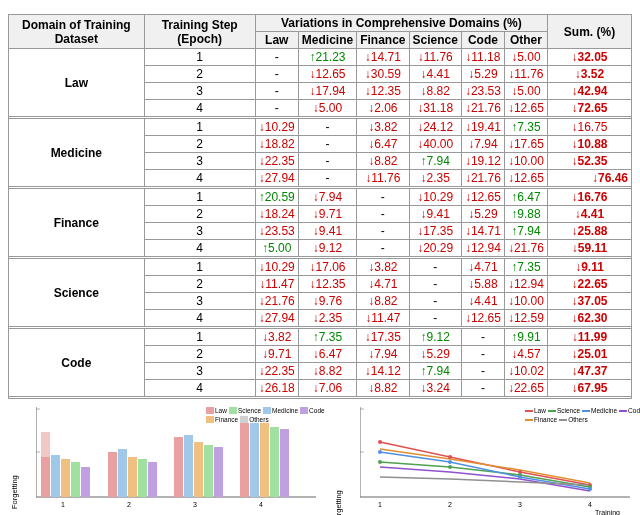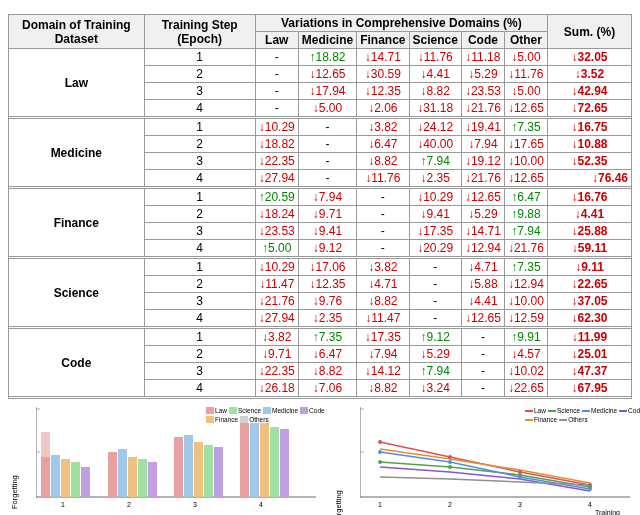--- a/index.html
+++ b/index.html
@@ -75,21 +75,21 @@
       <th>Science</th>
       <th>Code</th>
       <th>Other</th>
     </tr>
   </thead>
   <tbody id="table-body">
   <tr>
         <td rowspan="4" class="domain-cell">Law</td>
         <td>1</td>
         <td>-</td>
-        <td style="color: rgb(0, 136, 0);">↑18.82</td>
+        <td style="color: rgb(0, 136, 0);">↑21.23</td>
         <td style="color: rgb(204, 0, 0);">↓14.71</td>
         <td style="color: rgb(204, 0, 0);">↓11.76</td>
         <td style="color: rgb(204, 0, 0);">↓11.18</td>
         <td style="color: rgb(204, 0, 0);">↓5.00</td>
         <td style="color: rgb(204, 0, 0); font-weight: bold;">↓32.05</td>
       </tr>
       <tr>
         <td>2</td>
         <td>-</td>
         <td style="color: rgb(204, 0, 0);">↓12.65</td>
@@ -124,21 +124,21 @@
       </tr>
       <tr>
         <td rowspan="4" class="domain-cell">Medicine</td>
         <td>1</td>
         <td style="color: rgb(204, 0, 0);">↓10.29</td>
         <td>-</td>
         <td style="color: rgb(204, 0, 0);">↓3.82</td>
         <td style="color: rgb(204, 0, 0);">↓24.12</td>
         <td style="color: rgb(204, 0, 0);">↓19.41</td>
         <td style="color: rgb(0, 136, 0);">↑7.35</td>
-        <td style="color: rgb(204, 0, 0); font-weight: bold;">↓16.75</td>
+        <td style="color: rgb(204, 0, 0); font-weight: normal;">↓16.75</td>
       </tr>
       <tr>
         <td>2</td>
         <td style="color: rgb(204, 0, 0);">↓18.82</td>
         <td>-</td>
         <td style="color: rgb(204, 0, 0);">↓6.47</td>
         <td style="color: rgb(204, 0, 0);">↓40.00</td>
         <td style="color: rgb(204, 0, 0);">↓7.94</td>
         <td style="color: rgb(204, 0, 0); text-align: center;">↓17.65</td>
         <td style="color: rgb(204, 0, 0); font-weight: bold;">↓10.88</td>

